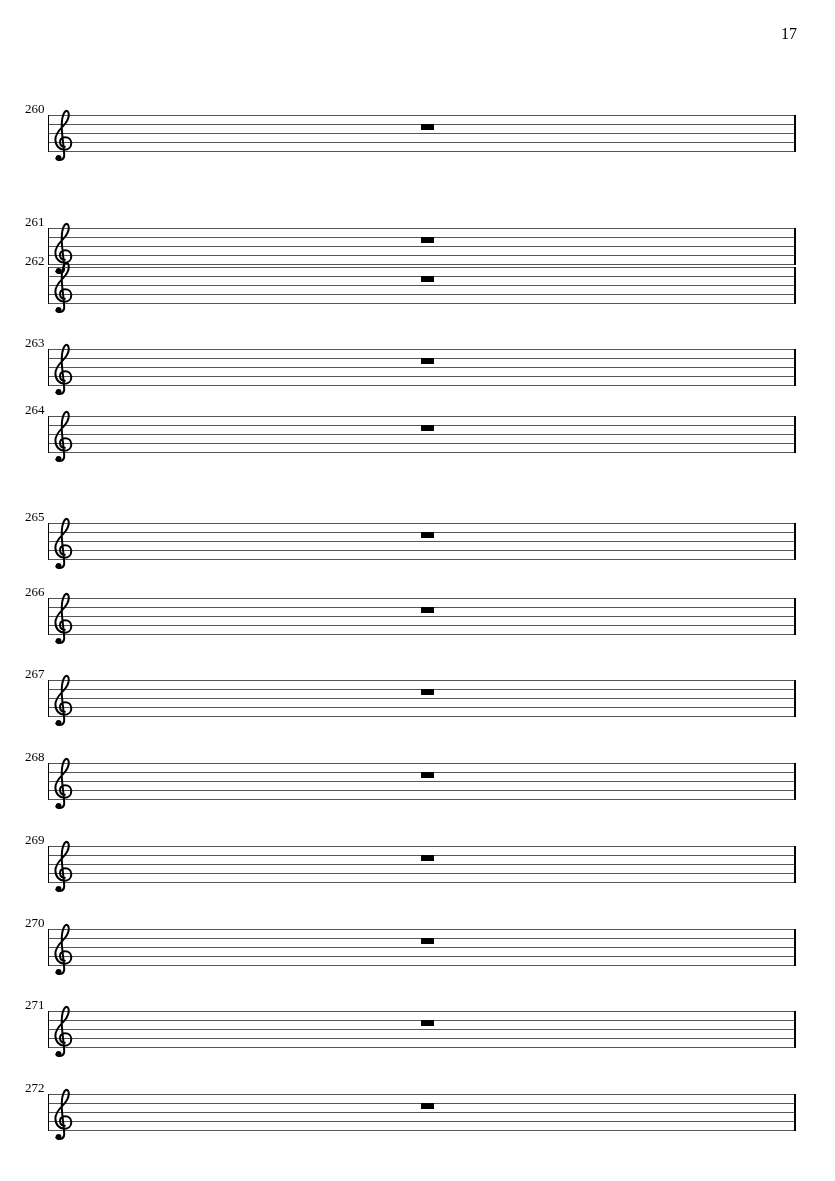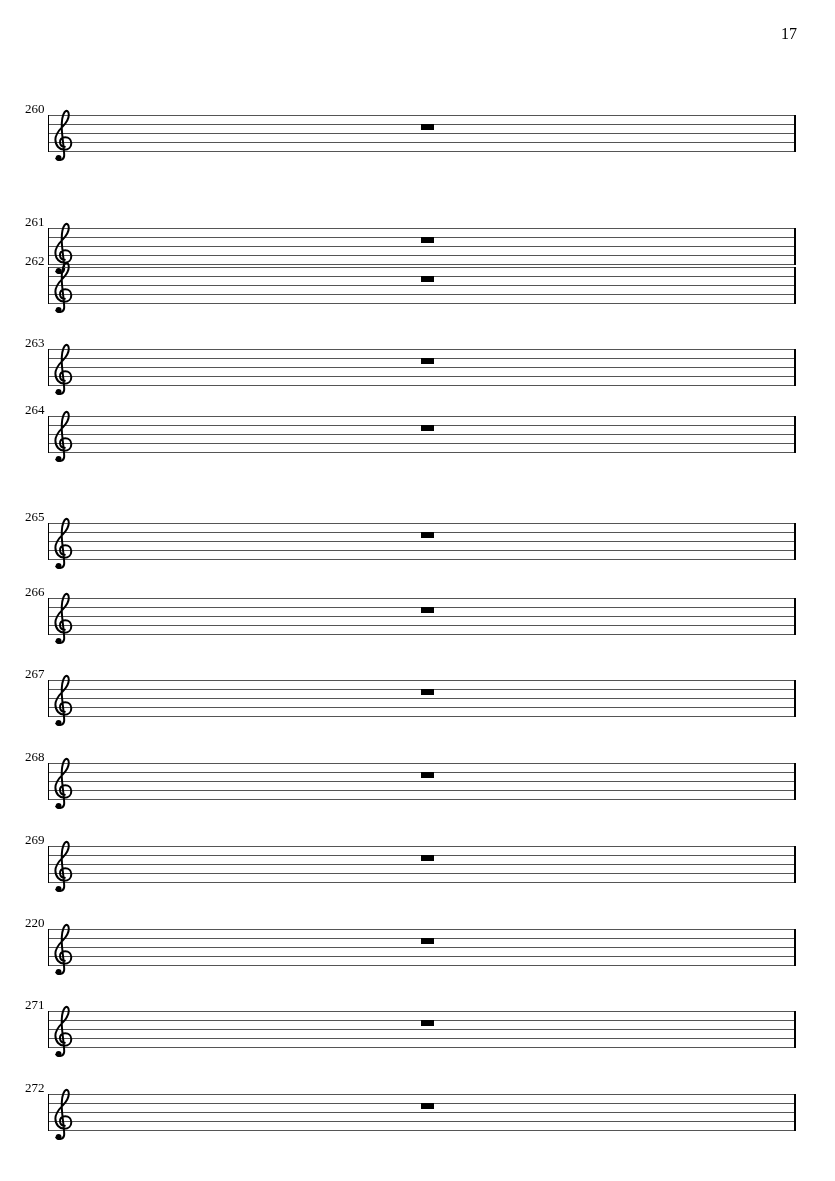--- a/index.html
+++ b/index.html
@@ -359,21 +359,21 @@
                  C 17.8 42.8 20.3 39.7 20.3 36.2
                  C 20.3 32.7 17.8 30.2 14.2 30.2
                  C 10.8 30.2 8.6 32.6 9 35.6
                  C 9.4 38.2 11.4 40 13.8 39.8" fill="none" stroke="#000" stroke-width="2" stroke-linecap="round"></path>
         <circle cx="7.6" cy="51" r="2.9" fill="#000"></circle>
       </svg>
       <div class="whole-rest"></div>
     </div>
   </div>
       <div class="system" style="top: 913px;">
-    <div class="measure-number">220</div>
+    <div class="measure-number">270</div>
     <div class="staff">
       <div class="staff-line l0"></div>
       <div class="staff-line l1"></div>
       <div class="staff-line l2"></div>
       <div class="staff-line l3"></div>
       <div class="staff-line l4"></div>
       <div class="barline barline-left"></div>
       <div class="barline barline-right"></div>
       <svg class="clef" viewBox="0 0 22 57" xmlns="http://www.w3.org/2000/svg">
         <path d="M 5.2 51.5

